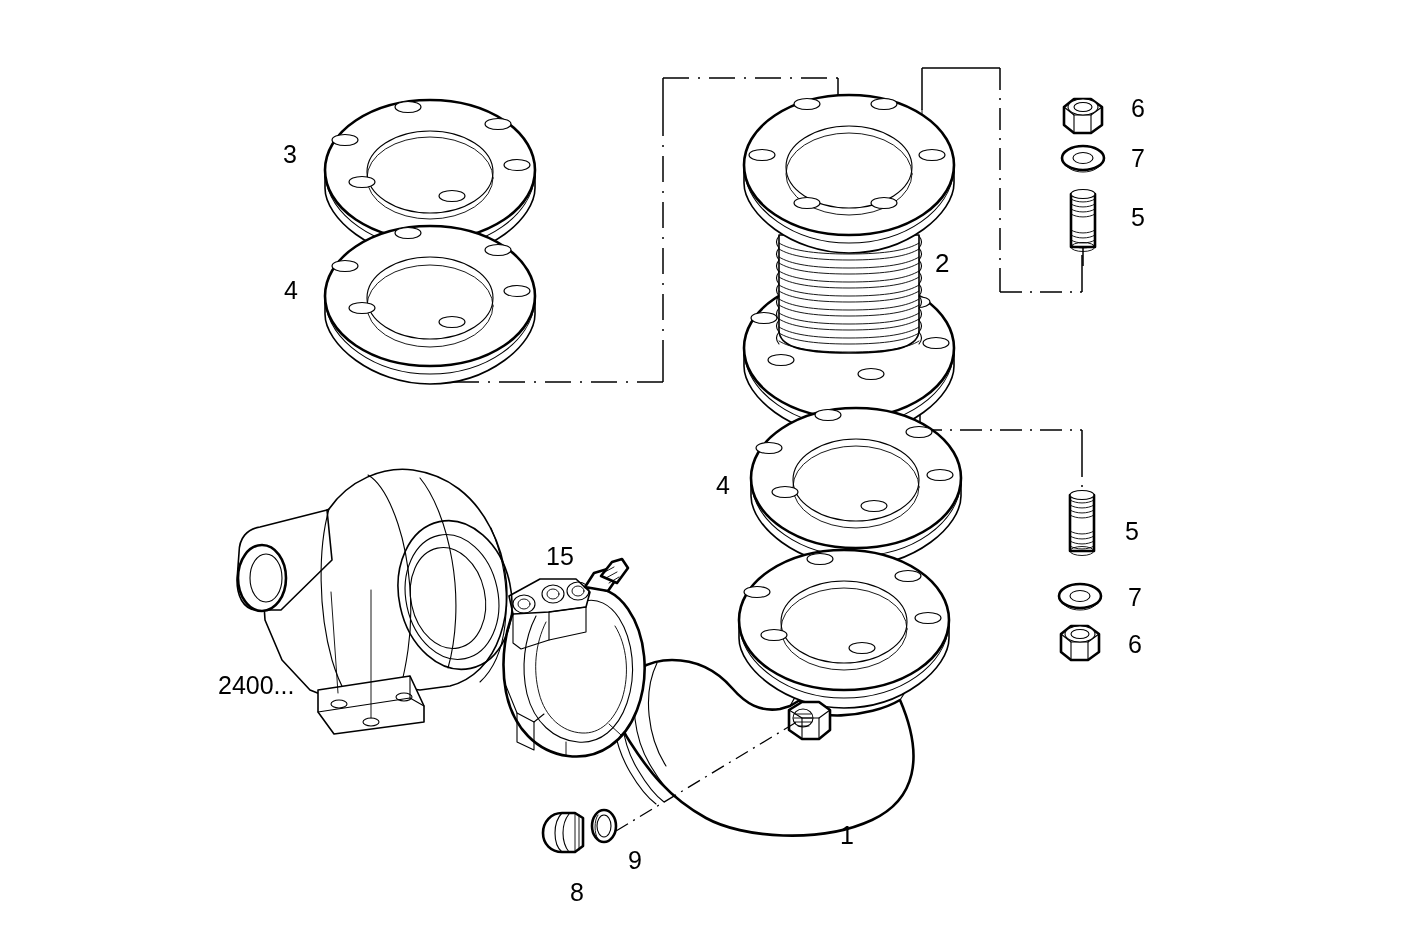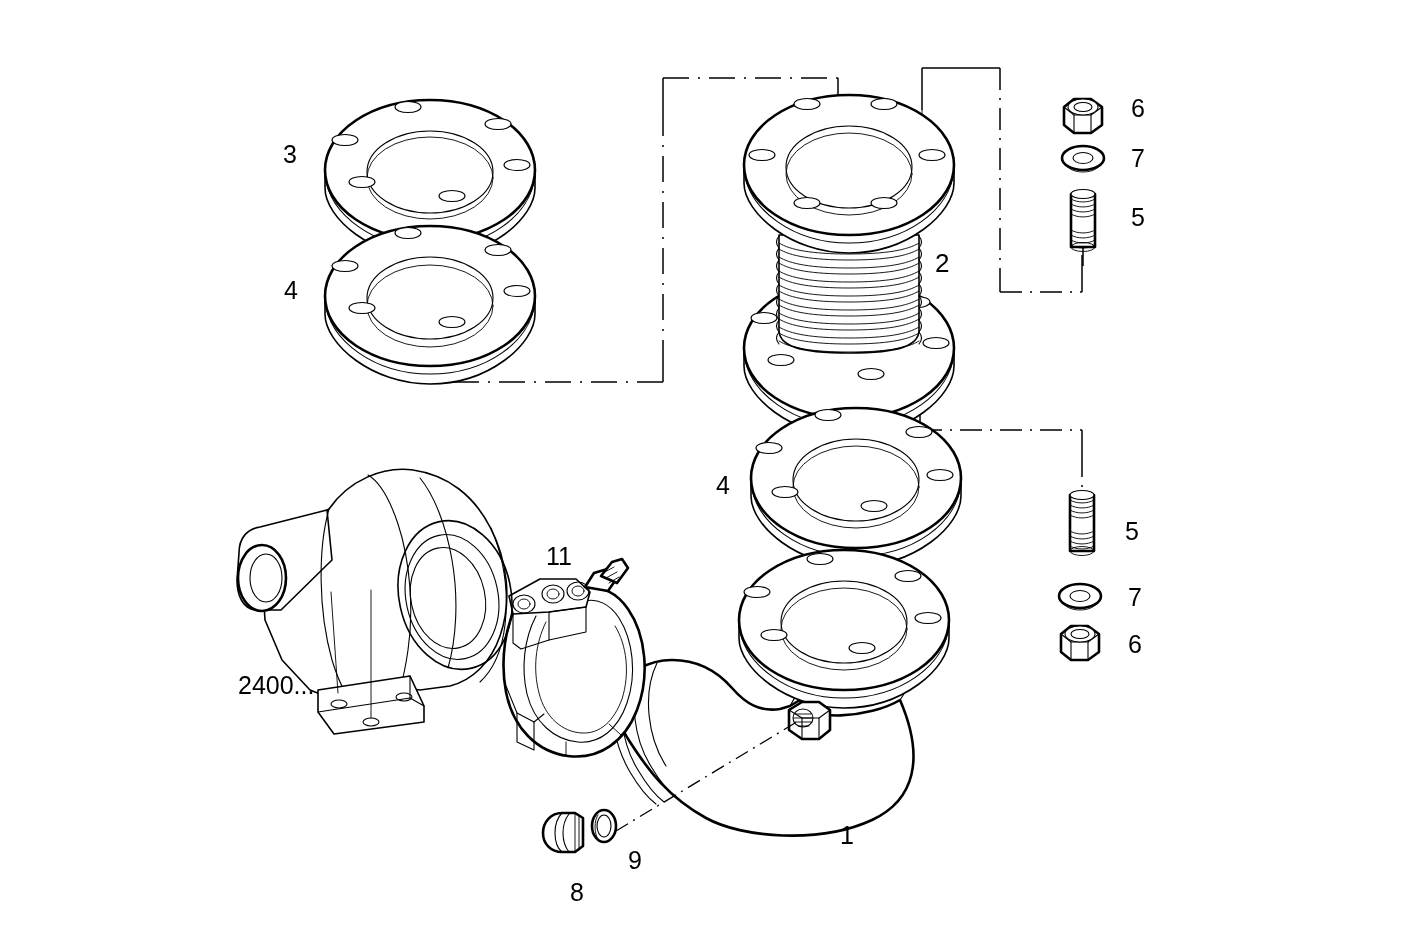--- a/index.html
+++ b/index.html
@@ -451,23 +451,23 @@
   <div class="calloutTxt" style="left:1131px; top:205px;">5</div>
 
   <div class="calloutTxt" style="left:716px; top:473px;">4</div>
 
   <div class="calloutTxt" style="left:1125px; top:519px;">5</div>
 
   <div class="calloutTxt" style="left:1128px; top:585px;">7</div>
 
   <div class="calloutTxt" style="left:1128px; top:632px;">6</div>
 
-  <div class="calloutTxt" style="left:546px; top:544px;">11</div>
-
-  <div class="calloutTxt" style="left:218px; top:673px;margin-left:20px;">2400...</div>
+  <div class="calloutTxt" style="left:546px; top:544px;">15</div>
+
+  <div class="calloutTxt" style="left:218px; top:673px;">2400...</div>
 
   <div class="calloutTxt" style="left:840px; top:823px;">1</div>
 
   <div class="calloutTxt" style="left:628px; top:848px;">9</div>
 
   <div class="calloutTxt" style="left:570px; top:880px;">8</div>
 
 </div>
 
 </body></html>

